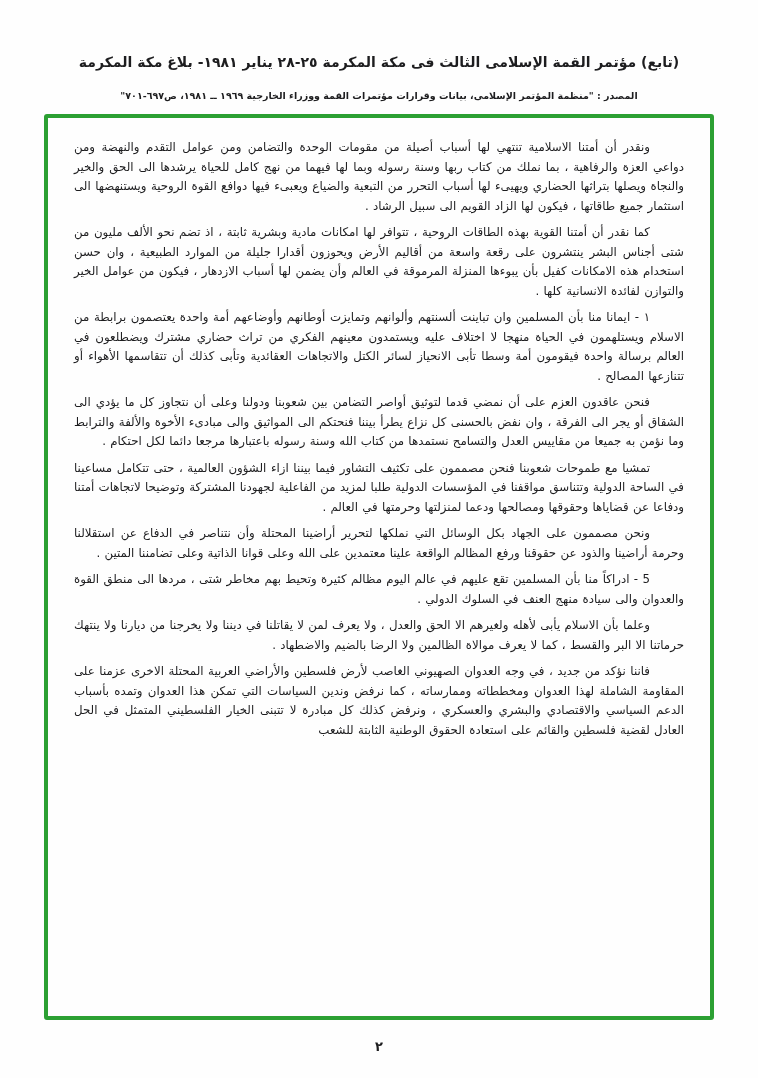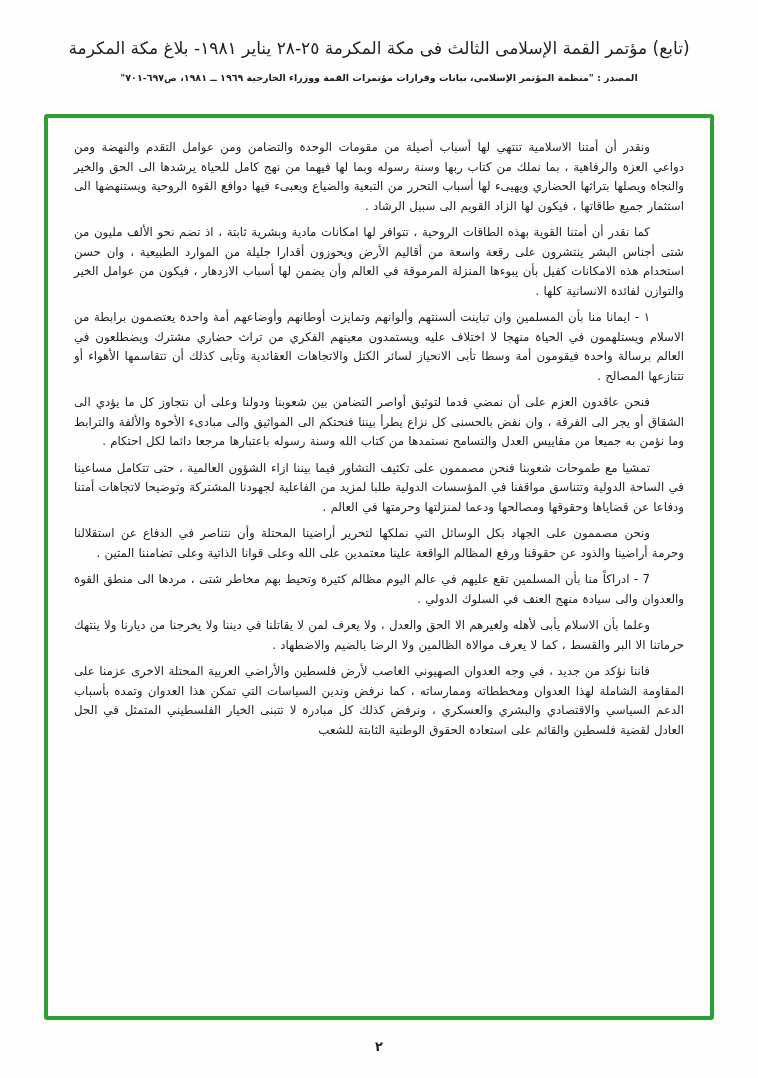--- a/index.html
+++ b/index.html
@@ -26,23 +26,23 @@
   .doc-header {
     position: absolute;
     top: 36px;
     left: 30px;
     right: 30px;
     text-align: center;
     direction: rtl;
     color: var(--text, #1d1d1f);
   }
   .doc-title {
-    margin: 0;
-    font-size: 17px;
-    font-weight: normal;
+    margin: 16px;
+    font-size: 14px;
+    font-weight: bold;
     line-height: 1.5;
   }
   .doc-source {
     margin-top: 9px;
     font-size: 9.5px;
     font-weight: bold;
     line-height: 1.4;
     color: var(--text, #1d1d1f);
   }
   .content-frame {
@@ -91,21 +91,21 @@
     <div class="doc-source">المصدر : "منظمة المؤتمر الإسلامى، بيانات وقرارات مؤتمرات القمة ووزراء الخارجية ١٩٦٩ ــ ١٩٨١، ص٦٩٧-٧٠١"</div>
   </header>
 
   <main class="content-frame">
     <p class="para">ونقدر أن أمتنا الاسلامية تنتهي لها أسباب أصيلة من مقومات الوحدة والتضامن ومن عوامل التقدم والنهضة ومن دواعي العزة والرفاهية ، بما نملك من كتاب ربها وسنة رسوله وبما لها فيهما من نهج كامل للحياة يرشدها الى الحق والخير والنجاة ويصلها بتراثها الحضاري ويهيىء لها أسباب التحرر من التبعية والضياع ويعبىء فيها دوافع القوة الروحية ويستنهضها الى استثمار جميع طاقاتها ، فيكون لها الزاد القويم الى سبيل الرشاد .</p>
     <p class="para">كما نقدر أن أمتنا القوية بهذه الطاقات الروحية ، تتوافر لها امكانات مادية وبشرية ثابتة ، اذ تضم نحو الألف مليون من شتى أجناس البشر ينتشرون على رقعة واسعة من أقاليم الأرض ويحوزون أقدارا جليلة من الموارد الطبيعية ، وان حسن استخدام هذه الامكانات كفيل بأن يبوءها المنزلة المرموقة في العالم وأن يضمن لها أسباب الازدهار ، فيكون من عوامل الخير والتوازن لفائدة الانسانية كلها .</p>
     <p class="para">١ - ايمانا منا بأن المسلمين وان تباينت ألسنتهم وألوانهم وتمايزت أوطانهم وأوضاعهم أمة واحدة يعتصمون برابطة من الاسلام ويستلهمون في الحياة منهجا لا اختلاف عليه ويستمدون معينهم الفكري من تراث حضاري مشترك ويضطلعون في العالم برسالة واحدة فيقومون أمة وسطا تأبى الانحياز لسائر الكتل والاتجاهات العقائدية وتأبى كذلك أن تتقاسمها الأهواء أو تتنازعها المصالح .</p>
     <p class="para">فنحن عاقدون العزم على أن نمضي قدما لتوثيق أواصر التضامن بين شعوبنا ودولنا وعلى أن نتجاوز كل ما يؤدي الى الشقاق أو يجر الى الفرقة ، وان نفض بالحسنى كل نزاع يطرأ بيننا فنحتكم الى المواثيق والى مبادىء الأخوة والألفة والترابط وما نؤمن به جميعا من مقاييس العدل والتسامح نستمدها من كتاب الله وسنة رسوله باعتبارها مرجعا دائما لكل احتكام .</p>
     <p class="para">تمشيا مع طموحات شعوبنا فنحن مصممون على تكثيف التشاور فيما بيننا ازاء الشؤون العالمية ، حتى تتكامل مساعينا في الساحة الدولية وتتناسق مواقفنا في المؤسسات الدولية طلبا لمزيد من الفاعلية لجهودنا المشتركة وتوضيحا لاتجاهات أمتنا ودفاعا عن قضاياها وحقوقها ومصالحها ودعما لمنزلتها وحرمتها في العالم .</p>
     <p class="para">ونحن مصممون على الجهاد بكل الوسائل التي نملكها لتحرير أراضينا المحتلة وأن نتناصر في الدفاع عن استقلالنا وحرمة أراضينا والذود عن حقوقنا ورفع المظالم الواقعة علينا معتمدين على الله وعلى قوانا الذاتية وعلى تضامننا المتين .</p>
-    <p class="para">7 - ادراكاً منا بأن المسلمين تقع عليهم في عالم اليوم مظالم كثيرة وتحيط بهم مخاطر شتى ، مردها الى منطق القوة والعدوان والى سيادة منهج العنف في السلوك الدولي .</p>
+    <p class="para">5 - ادراكاً منا بأن المسلمين تقع عليهم في عالم اليوم مظالم كثيرة وتحيط بهم مخاطر شتى ، مردها الى منطق القوة والعدوان والى سيادة منهج العنف في السلوك الدولي .</p>
     <p class="para">وعلما بأن الاسلام يأبى لأهله ولغيرهم الا الحق والعدل ، ولا يعرف لمن لا يقاتلنا في ديننا ولا يخرجنا من ديارنا ولا ينتهك حرماتنا الا البر والقسط ، كما لا يعرف موالاة الظالمين ولا الرضا بالضيم والاضطهاد .</p>
     <p class="para">فاننا نؤكد من جديد ، في وجه العدوان الصهيوني الغاصب لأرض فلسطين والأراضي العربية المحتلة الاخرى عزمنا على المقاومة الشاملة لهذا العدوان ومخططاته وممارساته ، كما نرفض وندين السياسات التي تمكن هذا العدوان وتمده بأسباب الدعم السياسي والاقتصادي والبشري والعسكري ، ونرفض كذلك كل مبادرة لا تتبنى الخيار الفلسطيني المتمثل في الحل العادل لقضية فلسطين والقائم على استعادة الحقوق الوطنية الثابتة للشعب</p>
   </main>
 
   <footer class="page-footer">
     <div class="page-number">٢</div>
   </footer>
 
 </div>
 

